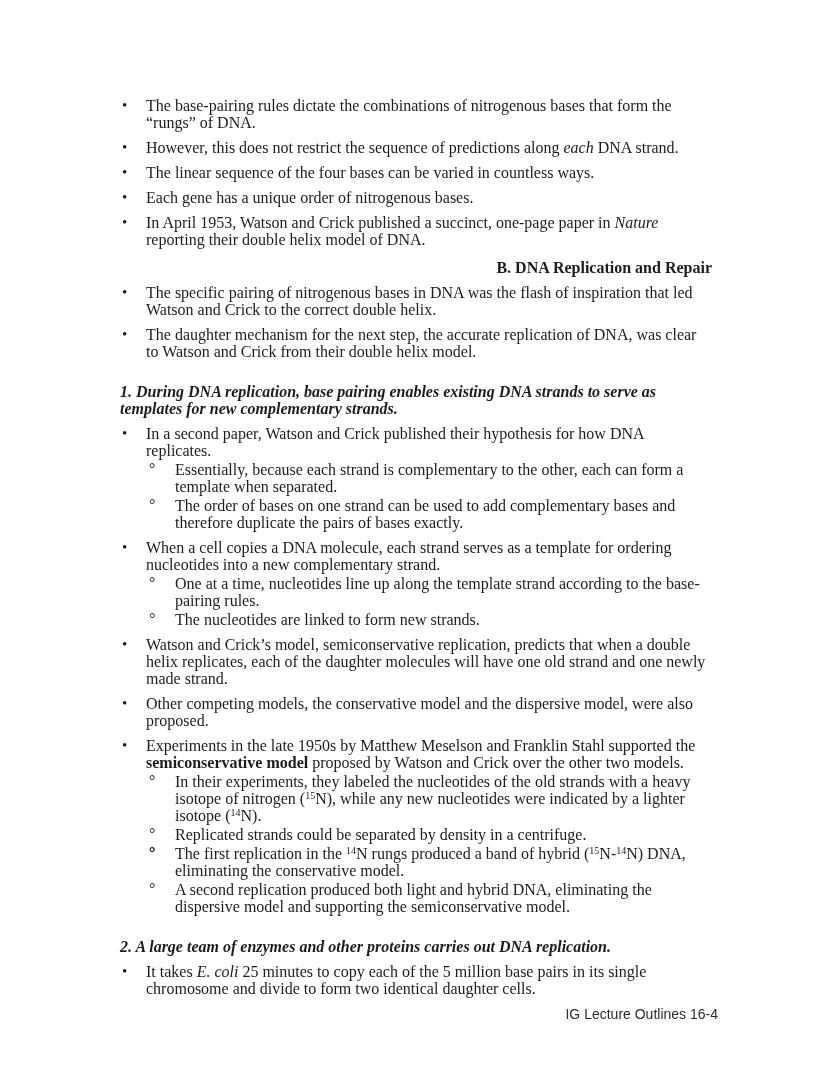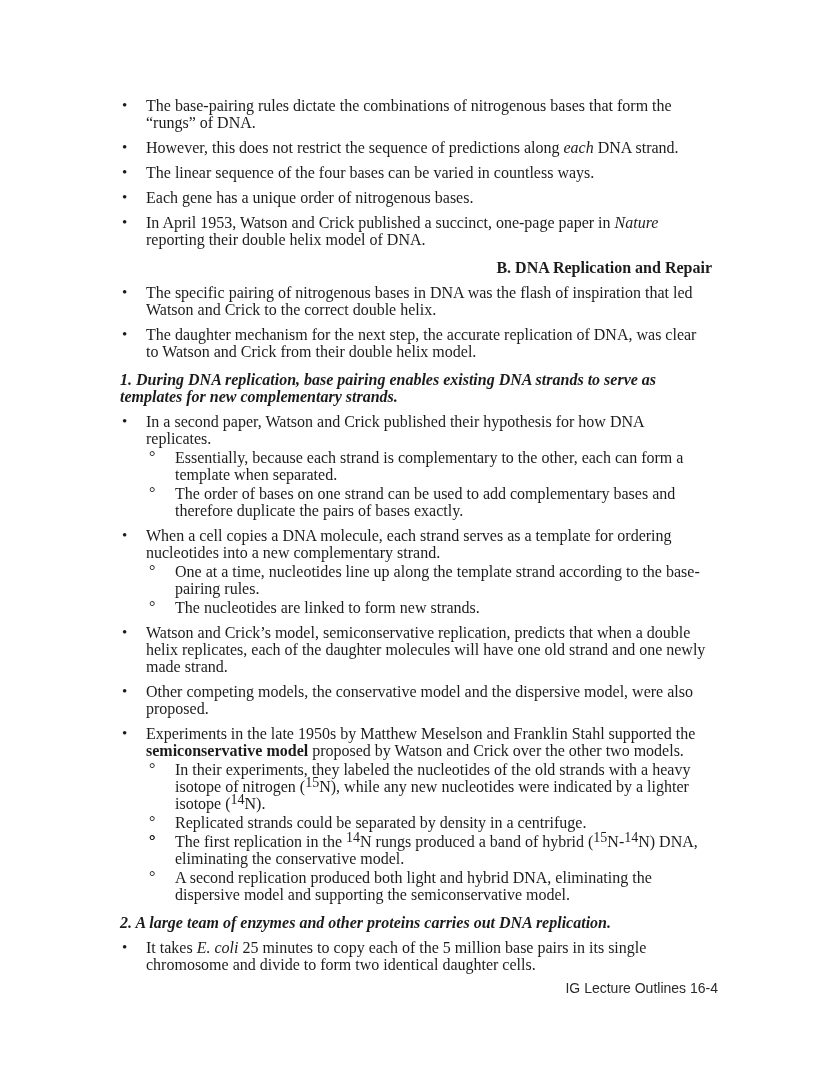--- a/index.html
+++ b/index.html
@@ -50,34 +50,34 @@
     font-size: 16px;
   }
   .h-bold {
     font-weight: bold;
     margin-top: 11px;
     text-align: right;
   }
   .h-bolditalic {
     font-weight: bold;
     font-style: italic;
-    margin-top: 11px;
+    margin-top: 23px;
   }
   .content > .block:first-child { margin-top: 0; }
   .seg-i { font-style: italic; }
   .seg-b { font-weight: bold; }
   .seg-sup {
-    font-size: 14px;
+    font-size: 10px;
     line-height: 0;
     position: relative;
     top: -5px;
   }
   .footer {
     position: absolute;
-    top: 980px;
+    top: 1006px;
     left: 0;
     width: 718px;
     text-align: right;
     font-family: "Liberation Sans", sans-serif;
     font-size: 14px;
     line-height: 17px;
     color: #2a2a2a;
     padding-left: 15px;
   }
 </style>

